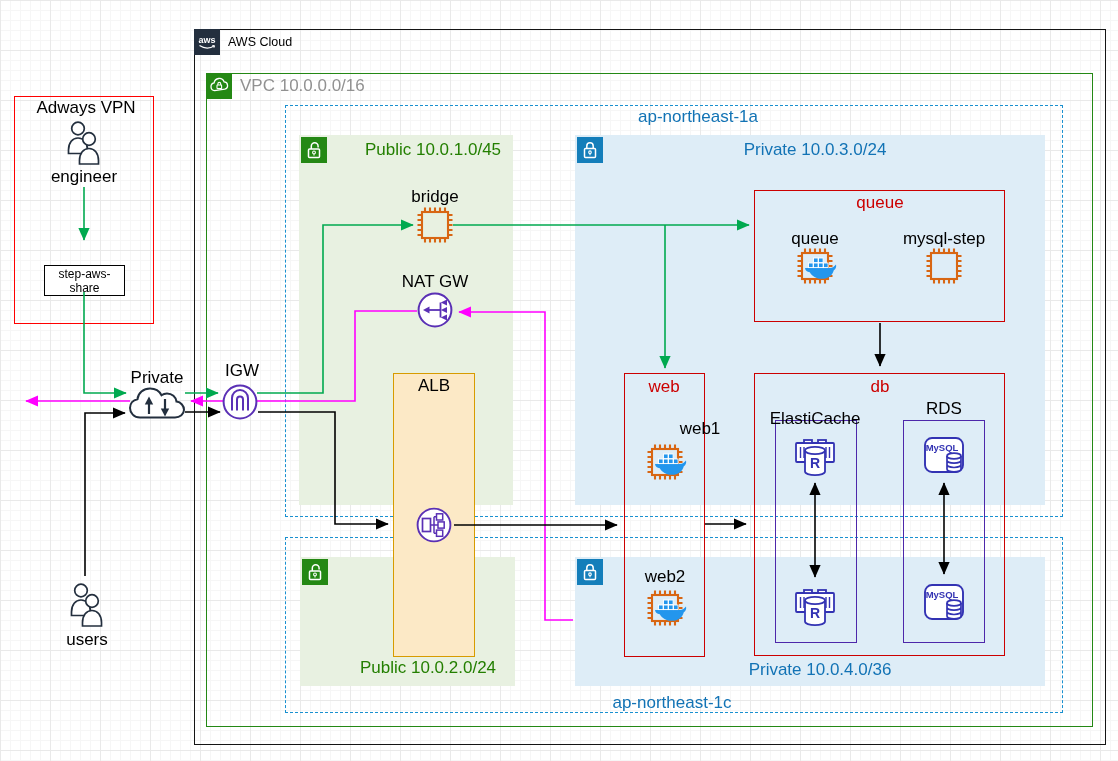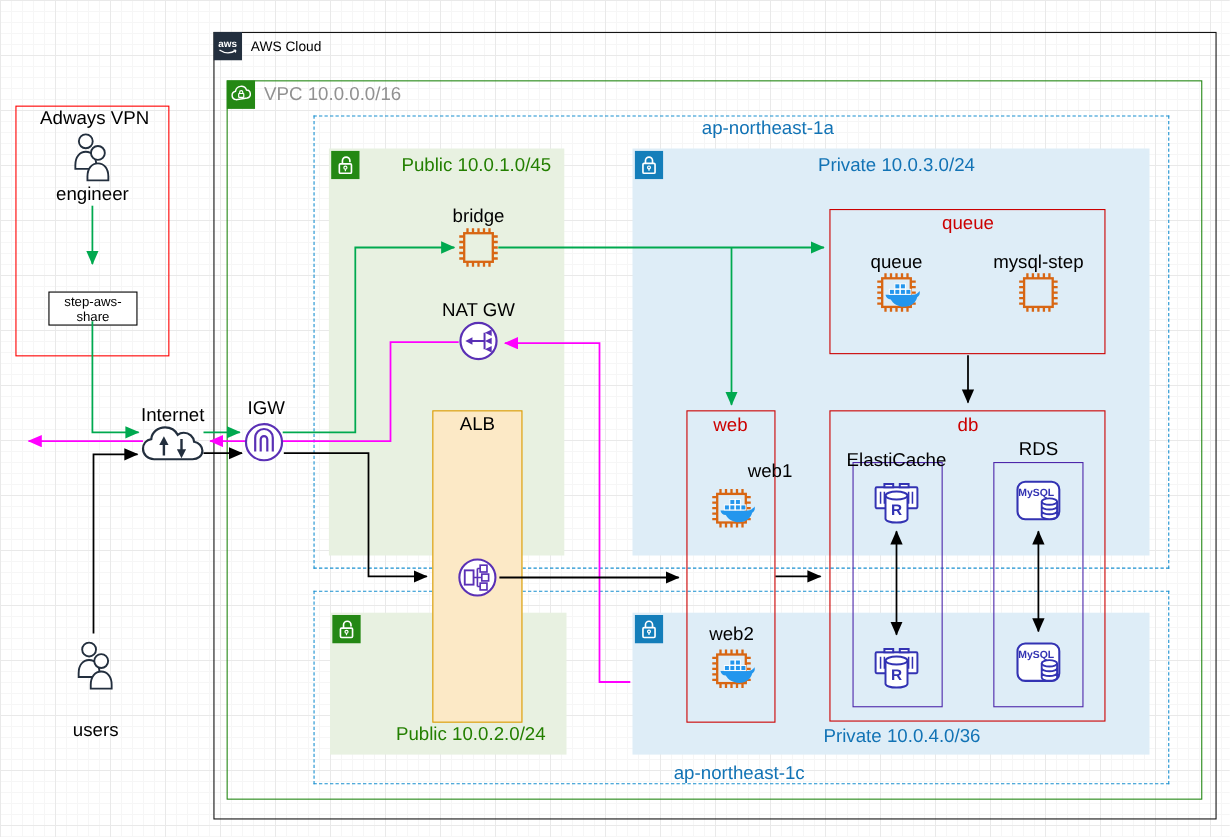--- a/index.html
+++ b/index.html
@@ -314,22 +314,22 @@
   <div class="lbl gray" style="left:240px;top:79px;transform:none;">VPC 10.0.0.0/16</div>
   <div class="lbl blue" style="left:674px;top:110px;margin-left:24px;">ap-northeast-1a</div>
   <div class="lbl blue" style="left:672px;top:696px;">ap-northeast-1c</div>
   <div class="lbl green" style="left:433px;top:143px;">Public 10.0.1.0/45</div>
   <div class="lbl blue" style="left:815px;top:143px;">Private 10.0.3.0/24</div>
   <div class="lbl green" style="left:428px;top:661px;">Public 10.0.2.0/24</div>
   <div class="lbl blue" style="left:820px;top:663px;">Private 10.0.4.0/36</div>
 
   <div class="lbl" style="left:86px;top:101px;">Adways VPN</div>
   <div class="lbl" style="left:84px;top:170px;">engineer</div>
-  <div class="lbl" style="left:87px;top:633px;margin-top:24px;">users</div>
-  <div class="lbl" style="left:157px;top:371px;">Internet</div>
+  <div class="lbl" style="left:87px;top:633px;">users</div>
+  <div class="lbl" style="left:157px;top:371px;">Private</div>
   <div class="lbl" style="left:242px;top:364px;">IGW</div>
   <div class="lbl" style="left:435px;top:190px;">bridge</div>
   <div class="lbl" style="left:435px;top:275px;">NAT GW</div>
   <div class="lbl" style="left:434px;top:379px;">ALB</div>
 
   <div class="lbl red" style="left:664px;top:380px;">web</div>
   <div class="lbl" style="left:700px;top:422px;">web1</div>
   <div class="lbl" style="left:665px;top:570px;">web2</div>
 
   <div class="lbl red" style="left:880px;top:196px;">queue</div>

